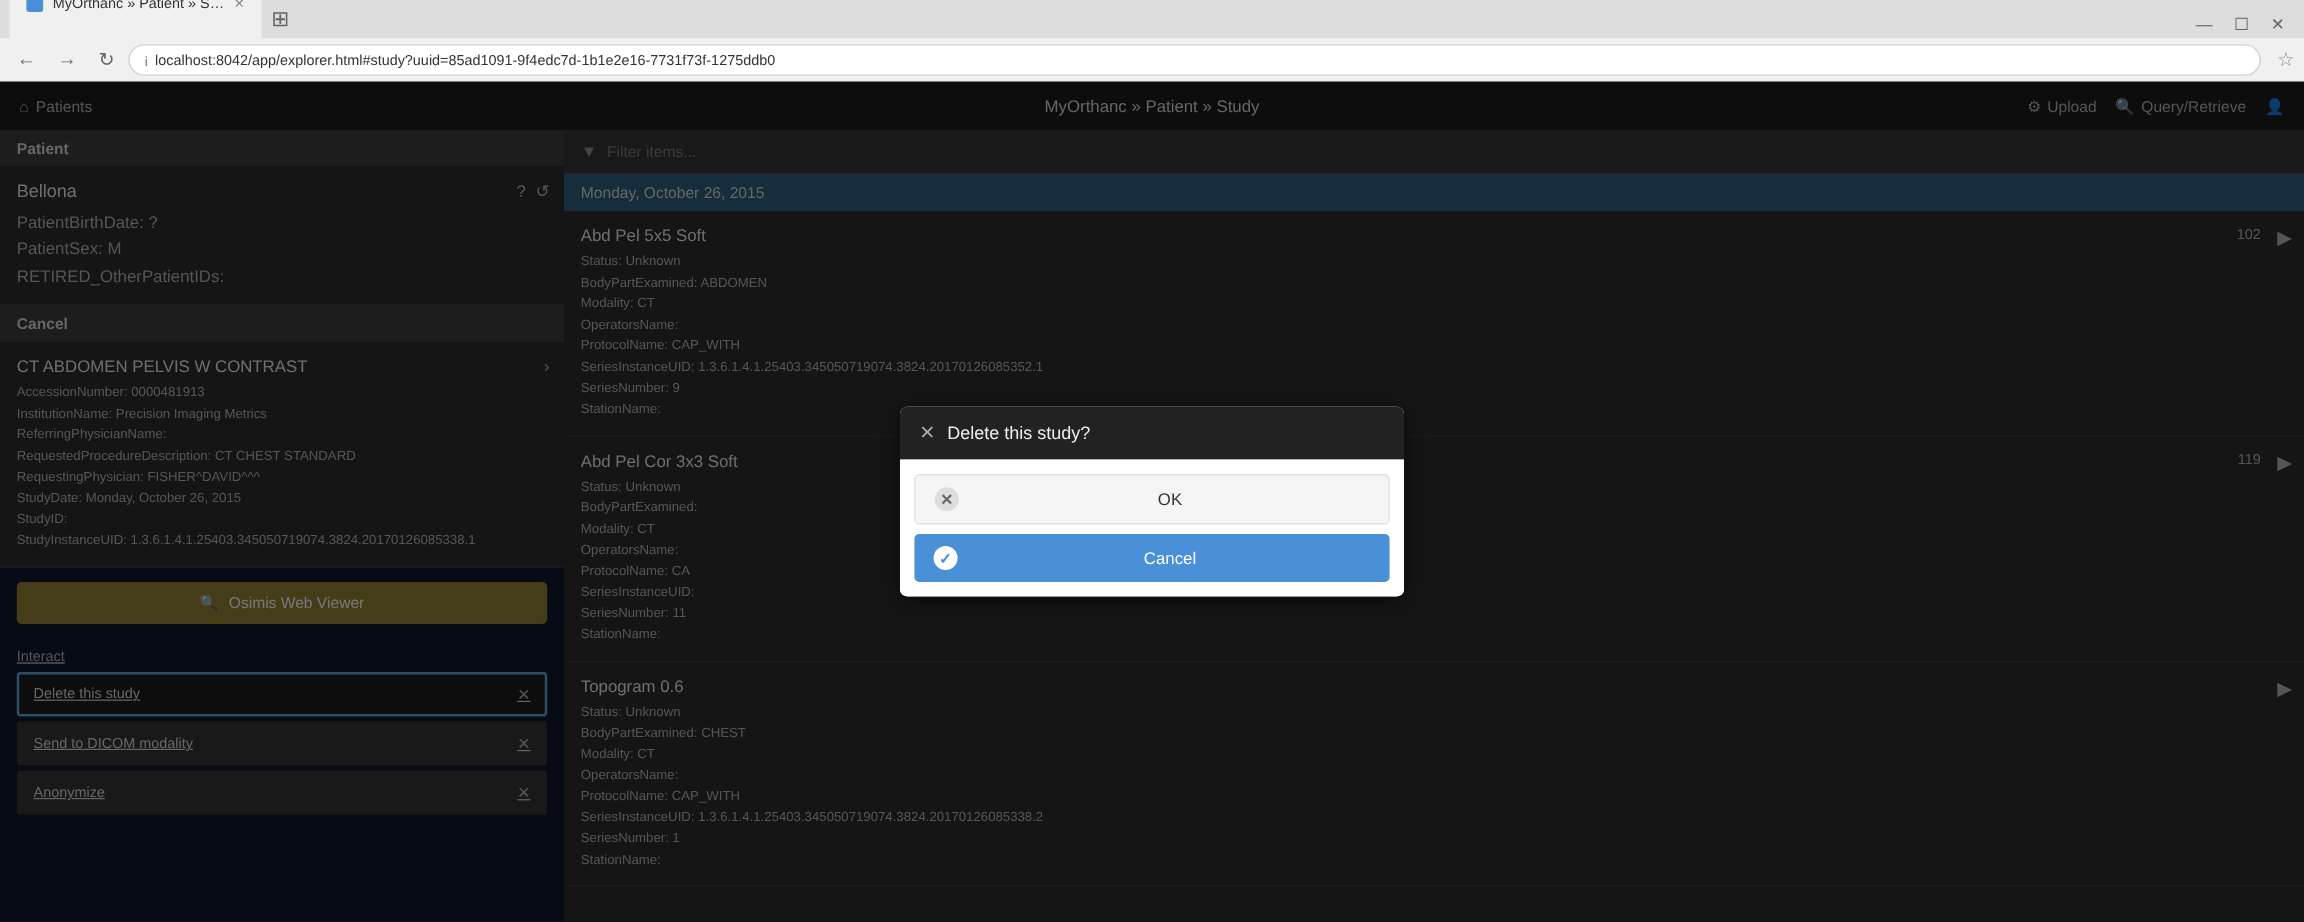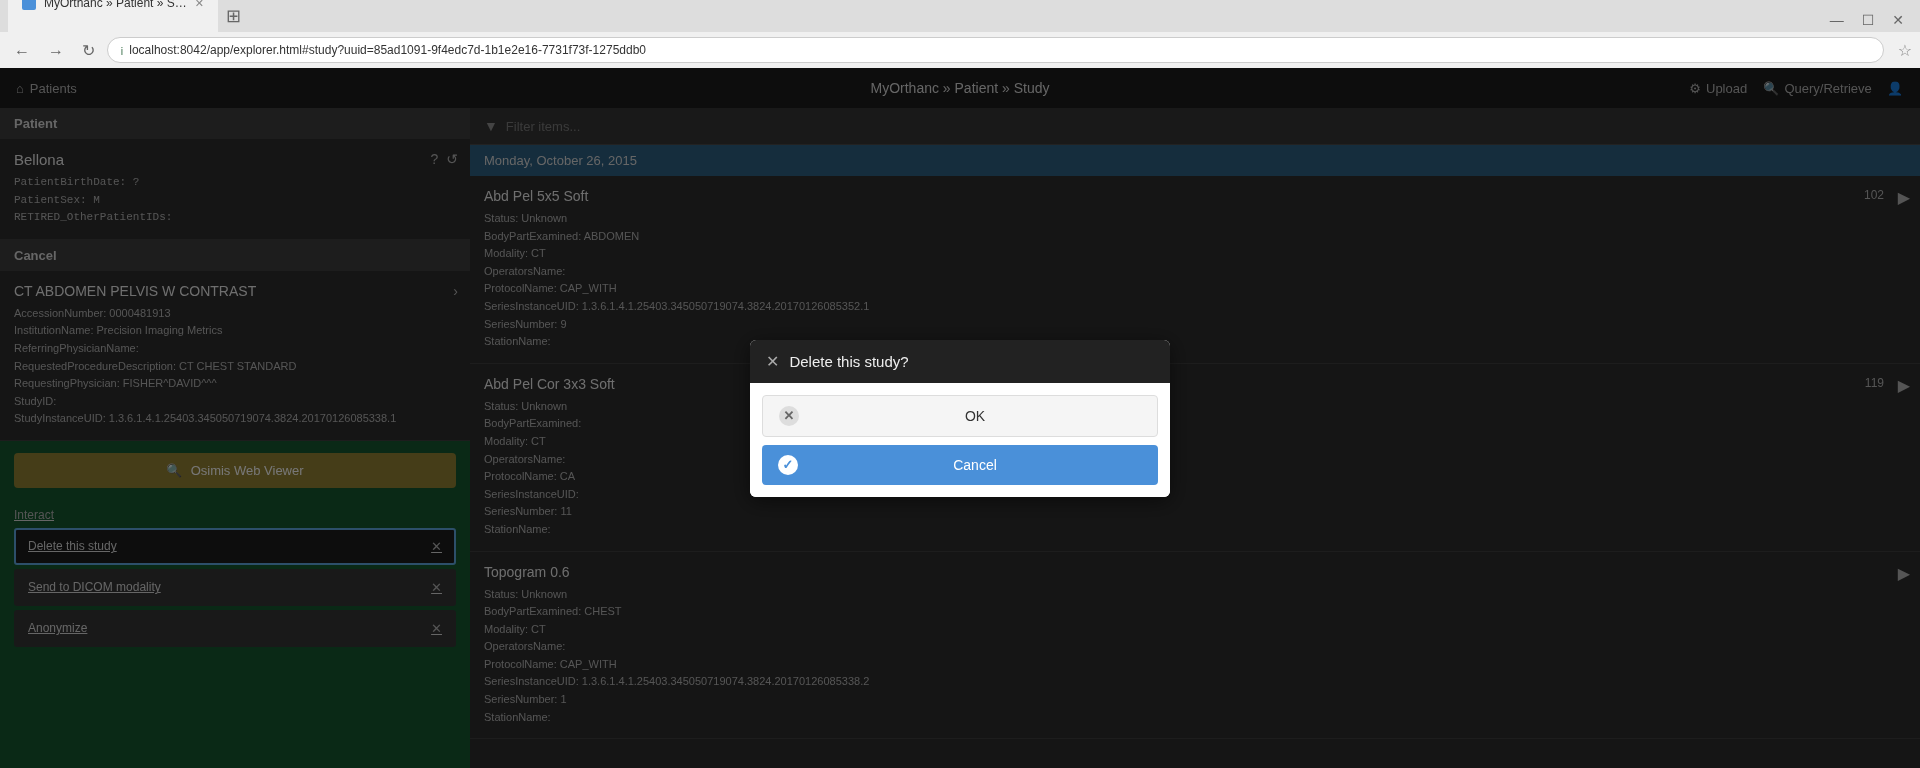--- a/index.html
+++ b/index.html
@@ -29,26 +29,26 @@
     .top-nav { background: #1a1a1a; height: 40px; display: flex; align-items: center; padding: 0 16px; position: relative; }
     .nav-patients { display: flex; align-items: center; gap: 6px; color: #aaa; font-size: 13px; cursor: pointer; }
     .nav-title { position: absolute; left: 50%; transform: translateX(-50%); font-size: 14px; color: #ccc; }
     .nav-right { margin-left: auto; display: flex; align-items: center; gap: 16px; }
     .nav-action { display: flex; align-items: center; gap: 5px; color: #aaa; font-size: 13px; cursor: pointer; }
 
     
     .main-content { display: flex; flex: 1; overflow: hidden; }
 
     
-    .sidebar { width: 470px; background: #14532d; overflow-y: auto; padding: 0; flex-shrink: 0; }
+    .sidebar { width: 470px; background: #0f172a; overflow-y: auto; padding: 0; flex-shrink: 0; }
     .sidebar-section-header { background: #3a3a3a; padding: 8px 14px; font-size: 13px; color: #ccc; font-weight: bold; }
 
     .patient-info { background: #2b2b2b; padding: 12px 14px; border-bottom: 1px solid #3a3a3a; position: relative; }
     .patient-name { font-size: 15px; color: #ddd; margin-bottom: 6px; }
-    .patient-detail { color: #aaa; font-size: 11px; line-height: 1.6; font-family: Liberation Mono, monospace; }
+    .patient-detail { color: #aaa; font-size: 14px; line-height: 1.6; }
 
     .patient-actions { position: absolute; top: 12px; right: 12px; display: flex; gap: 8px; }
     .patient-action-btn { color: #aaa; font-size: 14px; cursor: pointer; background: none; border: none; }
 
     .study-info { background: #2b2b2b; padding: 12px 14px; border-bottom: 1px solid #3a3a3a; position: relative; }
     .study-name { font-size: 14px; color: #ddd; margin-bottom: 6px; font-weight: normal; }
     .study-detail { color: #aaa; font-size: 11px; line-height: 1.6; }
 
     .study-action-btn { position: absolute; top: 12px; right: 12px; color: #aaa; font-size: 14px; cursor: pointer; background: none; border: none; }
 
@@ -164,20 +164,21 @@
 
       <div class="sidebar-section-header">Cancel</div>
       <div class="study-info">
         <div class="study-name">CT ABDOMEN PELVIS W CONTRAST</div>
         <div class="study-detail">
           <div>AccessionNumber: 0000481913</div>
           <div>InstitutionName: Precision Imaging Metrics</div>
           <div>ReferringPhysicianName:</div>
           <div>RequestedProcedureDescription: CT CHEST STANDARD</div>
           <div>RequestingPhysician: FISHER^DAVID^^^</div>
+          <div>StudyDate: Monday, October 26, 2015</div>
           <div>StudyID:</div>
           <div>StudyInstanceUID: 1.3.6.1.4.1.25403.345050719074.3824.20170126085338.1</div>
         </div>
         <button class="study-action-btn">›</button>
       </div>
 
       <button class="osimis-btn">
         <span>🔍</span>
         <span>Osimis Web Viewer</span>
       </button>

